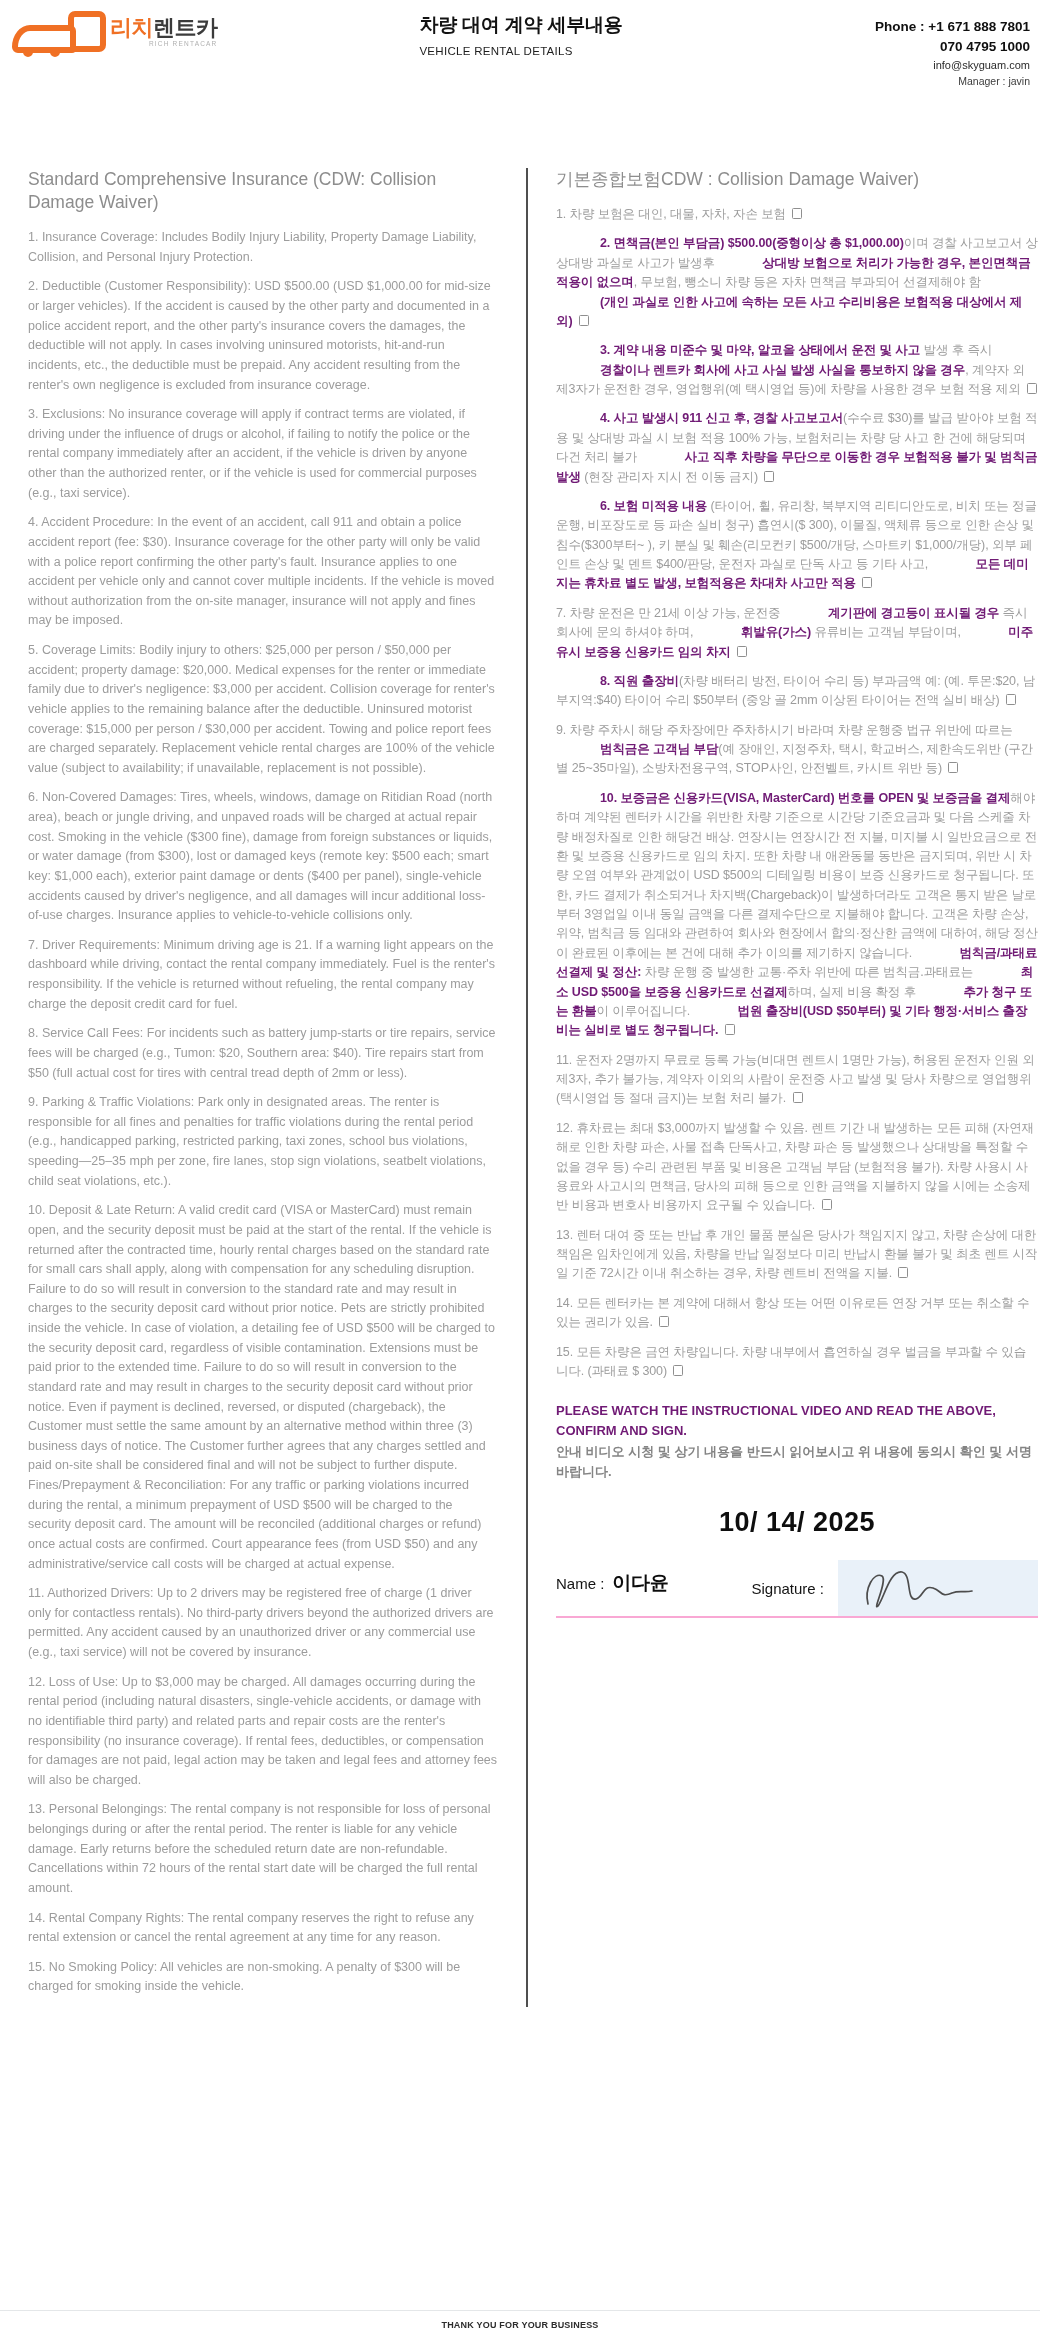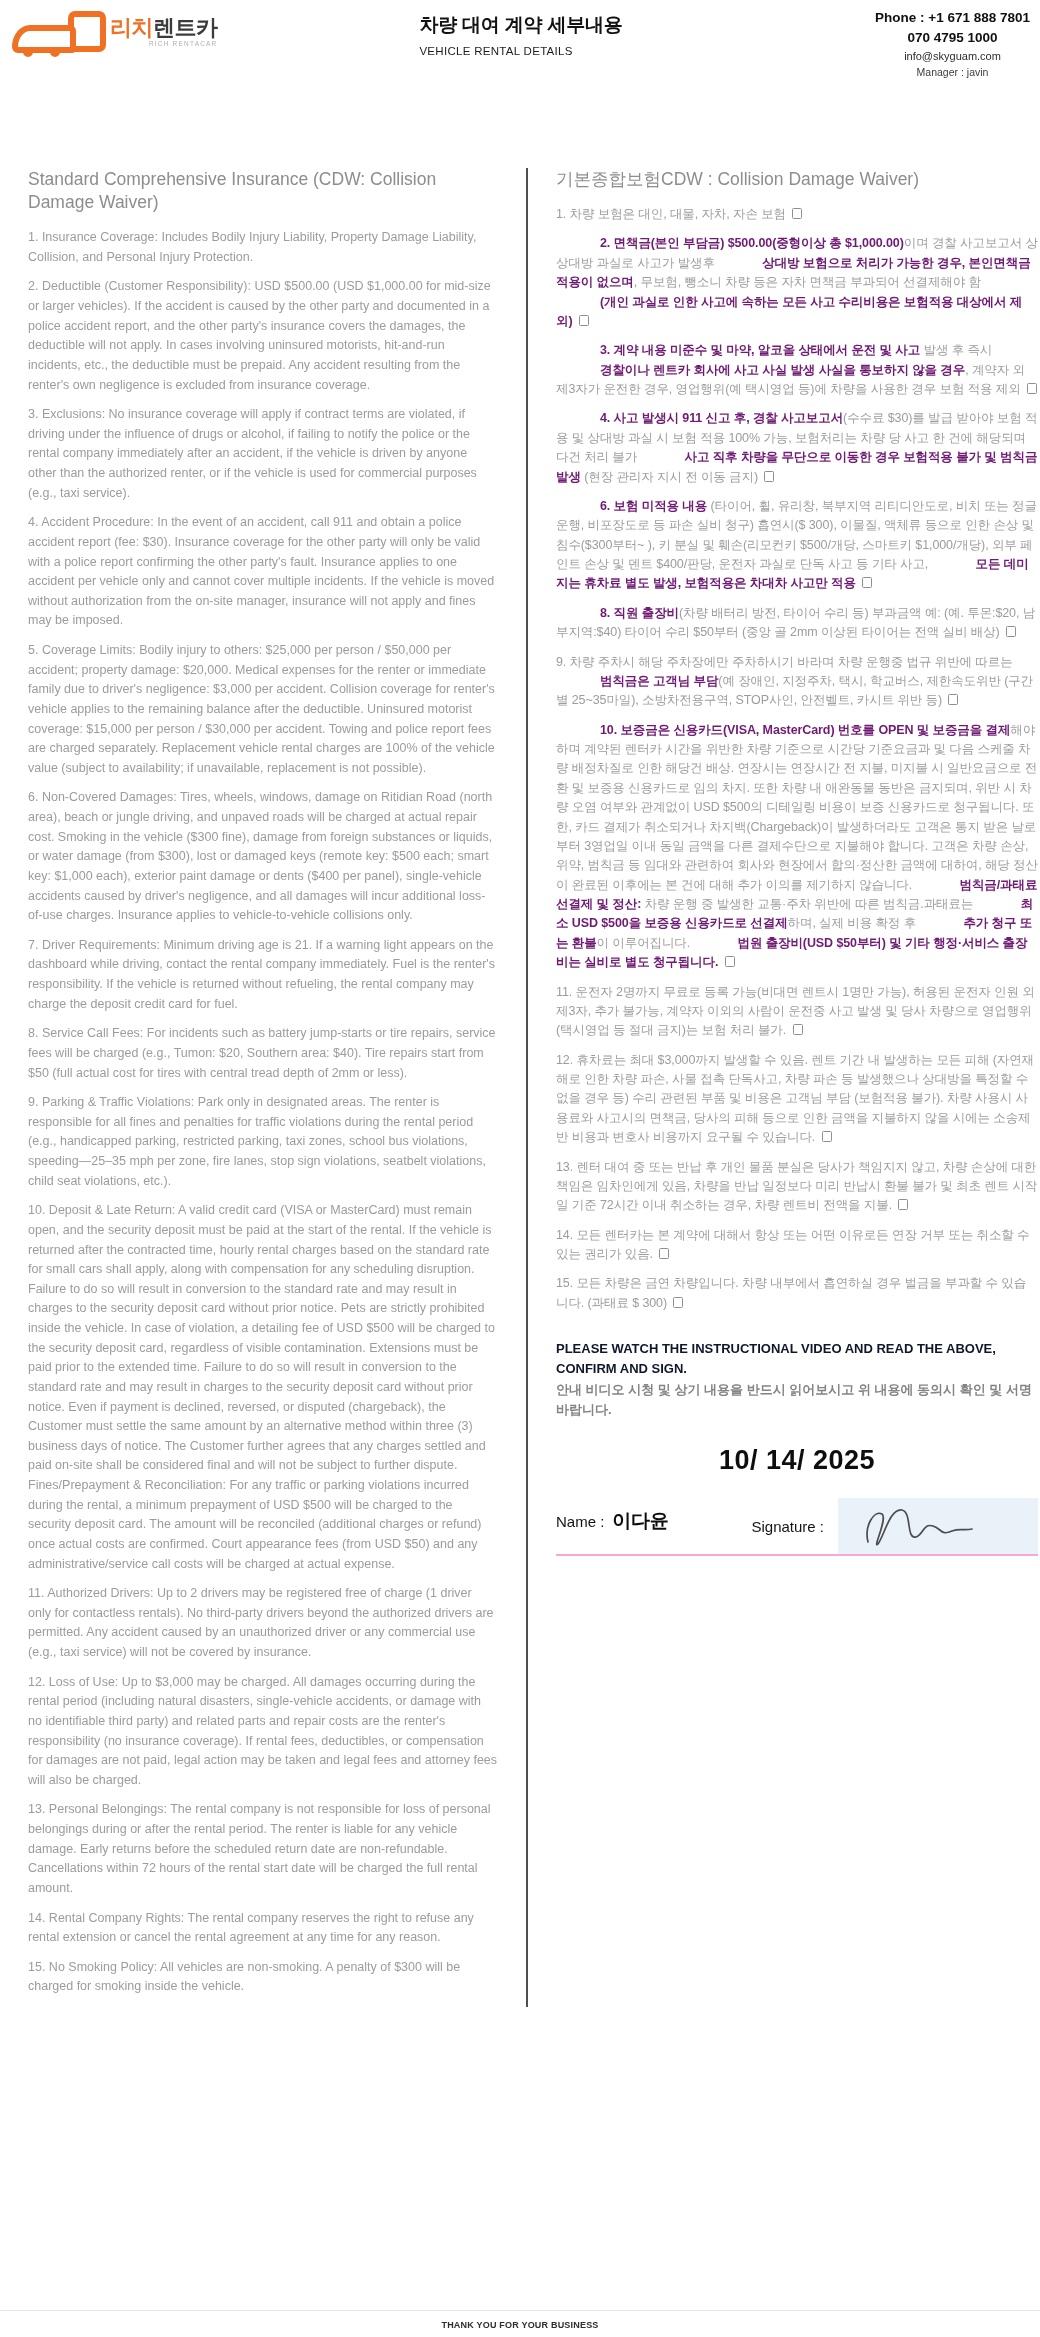--- a/index.html
+++ b/index.html
@@ -17,36 +17,36 @@
   .wheel      { position:absolute; top:37px; width:9px; height:9px; border:5px solid #f07024; border-radius:50%; background:#fff; }
   .wheel.w1 { left:11px; } .wheel.w2 { left:38px; }
   .logo-textcol { margin-left:2px; margin-top:6px; }
   .logo-line { font-weight:700; font-size:22px; line-height:1.05; letter-spacing:-0.5px; }
   .logo-kr-accent { color:#f07024; }
   .logo-kr-rest { color:#3b3b3b; }
   .logo-sub { font-size:6.5px; color:#b0b0b0; letter-spacing:1.2px; text-align:right; margin-top:1px; }
   .header-center { position:absolute; left:50%; transform:translateX(-50%); top:4px; text-align:left; }
   .title-ko { font-size:19px; font-weight:700; color:#121212; letter-spacing:-0.2px; }
   .title-en { font-size:11.5px; font-weight:400; color:#1e1e1e; margin-top:7px; letter-spacing:0.3px; }
-  .header-right { position:absolute; right:0; top:0; text-align:center; }
+  .header-right { position:absolute; right:0; top:9px; text-align:right; }
   .contact-phone { font-size:13.5px; font-weight:700; color:#101010; line-height:1.45; }
   .contact-email { font-size:11px; color:#2b2b2b; line-height:1.5; margin-top:1px; }
   .contact-manager { font-size:10.5px; color:#3c3c3c; line-height:1.5; }
   
   .main { position:absolute; top:168px; left:0; display:flex; align-items:stretch;padding-left:8px; }
   .col-left  { width:470px; margin-left:20px; }
   .v-divider { width:2px; background:#4f4f4f; margin-left:28px; }
   .col-right { width:482px; margin-left:28px; }
   h2.sec-heading { font-size:17.5px; font-weight:400; color:#8d8d8d; line-height:1.32; margin-bottom:14px; letter-spacing:0; }
   .para { font-size:12.5px; line-height:1.57; color:#9c9c9c; margin-bottom:10px; }
   .para.ko { line-height:1.55; letter-spacing:-0.1px; }
   .para b { font-weight:700; color:#701a75;margin-left:44px; }
   .cb { display:inline-block; width:10px; height:11px; border:1.6px solid #8f8f8f; border-radius:1.5px; margin-left:3px; vertical-align:-1px; background:#fff; }
   
-  .notice { font-size:13px; font-weight:700; color:#0f172a; line-height:1.5; margin-top:26px; }
+  .notice { font-size:13px; font-weight:700; color:#701a75; line-height:1.5; margin-top:20px; }
   .notice.ko { margin-top:2px; color:#848484; }
   .date-line { text-align:center; font-size:27px; font-weight:700; color:#0e0e0e; margin-top:26px; letter-spacing:0.5px; }
   .sign-row { display:flex; align-items:center; margin-top:22px; border-bottom:2px solid #f9a8d4; }
   .name-group { display:flex; align-items:center; flex:1 1 auto; padding-bottom:10px; }
   .plain-label { font-size:15px; color:#141414; }
   .name-value { font-size:19px; font-weight:700; color:#0c0c0c; margin-left:8px; letter-spacing:-0.3px; }
   .sig-label { font-size:15px; color:#141414; margin-right:14px; }
   .sig-pad { width:200px; height:56px; background:#e9f1f9; position:relative; }
   .sig-pad svg { position:absolute; inset:0; }
   
@@ -108,20 +108,21 @@
     </div>
     <div class="v-divider"></div>
     <div class="col-right">
       <h2 class="sec-heading">기본종합보험CDW : Collision Damage Waiver)</h2>
       <div>
           <p class="para ko">1. 차량 보험은 대인, 대물, 자차, 자손 보험 <span class="cb"></span></p>
           <p class="para ko"><b>2. 면책금(본인 부담금) $500.00(중형이상 총 $1,000.00)</b>이며 경찰 사고보고서 상 상대방 과실로 사고가 발생후 <b>상대방 보험으로 처리가 가능한 경우, 본인면책금 적용이 없으며</b>, 무보험, 뺑소니 차량 등은 자차 면책금 부과되어 선결제해야 함 <b>(개인 과실로 인한 사고에 속하는 모든 사고 수리비용은 보험적용 대상에서 제외) </b><span class="cb"></span></p>
           <p class="para ko"><b>3. 계약 내용 미준수 및 마약, 알코올 상태에서 운전 및 사고</b> 발생 후 즉시 <b>경찰이나 렌트카 회사에 사고 사실 발생 사실을 통보하지 않을 경우</b>, 계약자 외 제3자가 운전한 경우, 영업행위(예 택시영업 등)에 차량을 사용한 경우 보험 적용 제외 <span class="cb"></span></p>
           <p class="para ko"><b>4. 사고 발생시 911 신고 후, 경찰 사고보고서</b>(수수료 $30)를 발급 받아야 보험 적용 및 상대방 과실 시 보험 적용 100% 가능, 보험처리는 차량 당 사고 한 건에 해당되며 다건 처리 불가 <b>사고 직후 차량을 무단으로 이동한 경우 보험적용 불가 및 범칙금 발생</b> (현장 관리자 지시 전 이동 금지) <span class="cb"></span></p>
           <p class="para ko"><b>6. 보험 미적용 내용</b> (타이어, 휠, 유리창, 북부지역 리티디안도로, 비치 또는 정글 운행, 비포장도로 등 파손 실비 청구) 흡연시($ 300), 이물질, 액체류 등으로 인한 손상 및 침수($300부터~ ), 키 분실 및 훼손(리모컨키 $500/개당, 스마트키 $1,000/개당), 외부 페인트 손상 및 덴트 $400/판당, 운전자 과실로 단독 사고 등 기타 사고, <b>모든 데미지는 휴차료 별도 발생, 보험적용은 차대차 사고만 적용 </b><span class="cb"></span></p>
+          <p class="para ko">7. 차량 운전은 만 21세 이상 가능, 운전중 <b>계기판에 경고등이 표시될 경우</b> 즉시 회사에 문의 하셔야 하며, <b>휘발유(가스)</b> 유류비는 고객님 부담이며, <b>미주유시 보증용 신용카드 임의 차지 </b><span class="cb"></span></p>
           <p class="para ko"><b>8. 직원 출장비</b>(차량 배터리 방전, 타이어 수리 등) 부과금액 예: (예. 투몬:$20, 남부지역:$40) 타이어 수리 $50부터 (중앙 골 2mm 이상된 타이어는 전액 실비 배상) <span class="cb"></span></p>
           <p class="para ko">9. 차량 주차시 해당 주차장에만 주차하시기 바라며 차량 운행중 법규 위반에 따르는 <b>범칙금은 고객님 부담</b>(예 장애인, 지정주차, 택시, 학교버스, 제한속도위반 (구간별 25~35마일), 소방차전용구역, STOP사인, 안전벨트, 카시트 위반 등) <span class="cb"></span></p>
           <p class="para ko"><b>10. 보증금은 신용카드(VISA, MasterCard) 번호를 OPEN 및 보증금을 결제</b>해야 하며 계약된 렌터카 시간을 위반한 차량 기준으로 시간당 기준요금과 및 다음 스케줄 차량 배정차질로 인한 해당건 배상. 연장시는 연장시간 전 지불, 미지불 시 일반요금으로 전환 및 보증용 신용카드로 임의 차지. 또한 차량 내 애완동물 동반은 금지되며, 위반 시 차량 오염 여부와 관계없이 USD $500의 디테일링 비용이 보증 신용카드로 청구됩니다. 또한, 카드 결제가 취소되거나 차지백(Chargeback)이 발생하더라도 고객은 통지 받은 날로부터 3영업일 이내 동일 금액을 다른 결제수단으로 지불해야 합니다. 고객은 차량 손상, 위약, 범칙금 등 임대와 관련하여 회사와 현장에서 합의·정산한 금액에 대하여, 해당 정산이 완료된 이후에는 본 건에 대해 추가 이의를 제기하지 않습니다. <b>범칙금/과태료 선결제 및 정산:</b> 차량 운행 중 발생한 교통·주차 위반에 따른 범칙금.과태료는 <b>최소 USD $500을 보증용 신용카드로 선결제</b>하며, 실제 비용 확정 후 <b>추가 청구 또는 환불</b>이 이루어집니다. <b>법원 출장비(USD $50부터) 및 기타 행정·서비스 출장비는 실비로 별도 청구됩니다. </b><span class="cb"></span></p>
           <p class="para ko">11. 운전자 2명까지 무료로 등록 가능(비대면 렌트시 1명만 가능), 허용된 운전자 인원 외 제3자, 추가 불가능, 계약자 이외의 사람이 운전중 사고 발생 및 당사 차량으로 영업행위(택시영업 등 절대 금지)는 보험 처리 불가. <span class="cb"></span></p>
           <p class="para ko">12. 휴차료는 최대 $3,000까지 발생할 수 있음. 렌트 기간 내 발생하는 모든 피해 (자연재해로 인한 차량 파손, 사물 접촉 단독사고, 차량 파손 등 발생했으나 상대방을 특정할 수 없을 경우 등) 수리 관련된 부품 및 비용은 고객님 부담 (보험적용 불가). 차량 사용시 사용료와 사고시의 면책금, 당사의 피해 등으로 인한 금액을 지불하지 않을 시에는 소송제반 비용과 변호사 비용까지 요구될 수 있습니다. <span class="cb"></span></p>
           <p class="para ko">13. 렌터 대여 중 또는 반납 후 개인 물품 분실은 당사가 책임지지 않고, 차량 손상에 대한 책임은 임차인에게 있음, 차량을 반납 일정보다 미리 반납시 환불 불가 및 최초 렌트 시작일 기준 72시간 이내 취소하는 경우, 차량 렌트비 전액을 지불. <span class="cb"></span></p>
           <p class="para ko">14. 모든 렌터카는 본 계약에 대해서 항상 또는 어떤 이유로든 연장 거부 또는 취소할 수 있는 권리가 있음. <span class="cb"></span></p>
           <p class="para ko">15. 모든 차량은 금연 차량입니다. 차량 내부에서 흡연하실 경우 벌금을 부과할 수 있습니다. (과태료 $ 300) <span class="cb"></span></p>
         </div>
 

